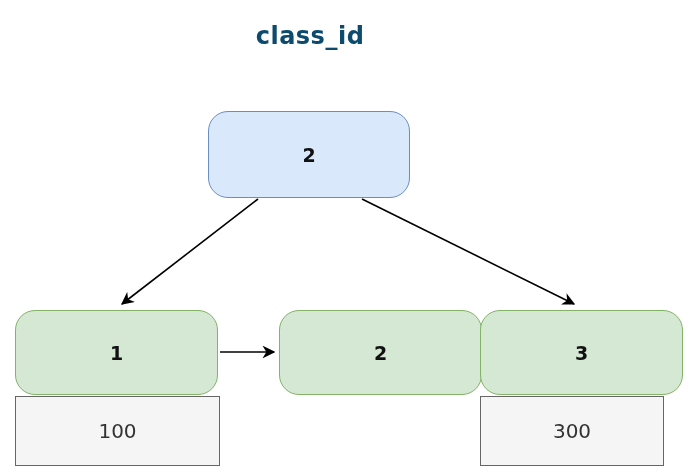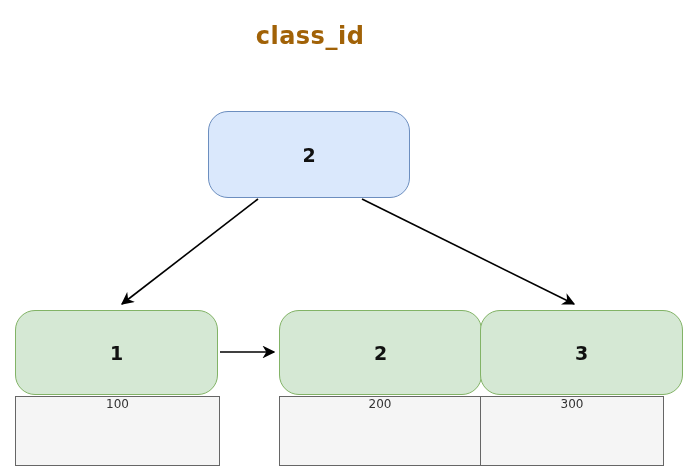--- a/index.html
+++ b/index.html
@@ -16,21 +16,21 @@
     overflow: hidden;
   }
   .diagram-title {
     position: absolute;
     left: 190px;
     top: 22px;
     width: 240px;
     text-align: center;
     font-size: 24px;
     font-weight: 700;
-    color: #a16207;
+    color: #0c4a6e;
     letter-spacing: 0.5px;
   }
   .node {
     position: absolute;
     display: flex;
     align-items: center;
     justify-content: center;
     box-sizing: border-box;
     border-radius: 20px;
     font-size: 19px;
@@ -56,23 +56,23 @@
   .node-child-2 { left: 279px; }
   .node-child-3 { left: 480px; }
   .value-cell {
     position: absolute;
     top: 396px;
     height: 70px;
     box-sizing: border-box;
     background: #f5f5f5;
     border: 1.5px solid #666666;
     display: flex;
-    align-items: flex-start;
+    align-items: center;
     justify-content: center;
-    font-size: 12px;
+    font-size: 20px;
     font-weight: 400;
     color: #333333;
   }
   .value-cell-1 { left: 15px;  width: 205px; }
   .value-cell-2 { left: 279px; width: 202px; }
   .value-cell-3 { left: 480px; width: 184px; }
   svg.edges {
     position: absolute;
     left: 0;
     top: 0;
@@ -116,21 +116,18 @@
   </div>
 
   <div class="node node-child node-child-3">
     <span>3</span>
   </div>
 
   <div class="value-cell value-cell-1">
     <span>100</span>
   </div>
 
-  <div class="value-cell value-cell-2">
-    <span>200</span>
-  </div>
 
   <div class="value-cell value-cell-3">
     <span>300</span>
   </div>
 
 </div>
 
 </body></html>

